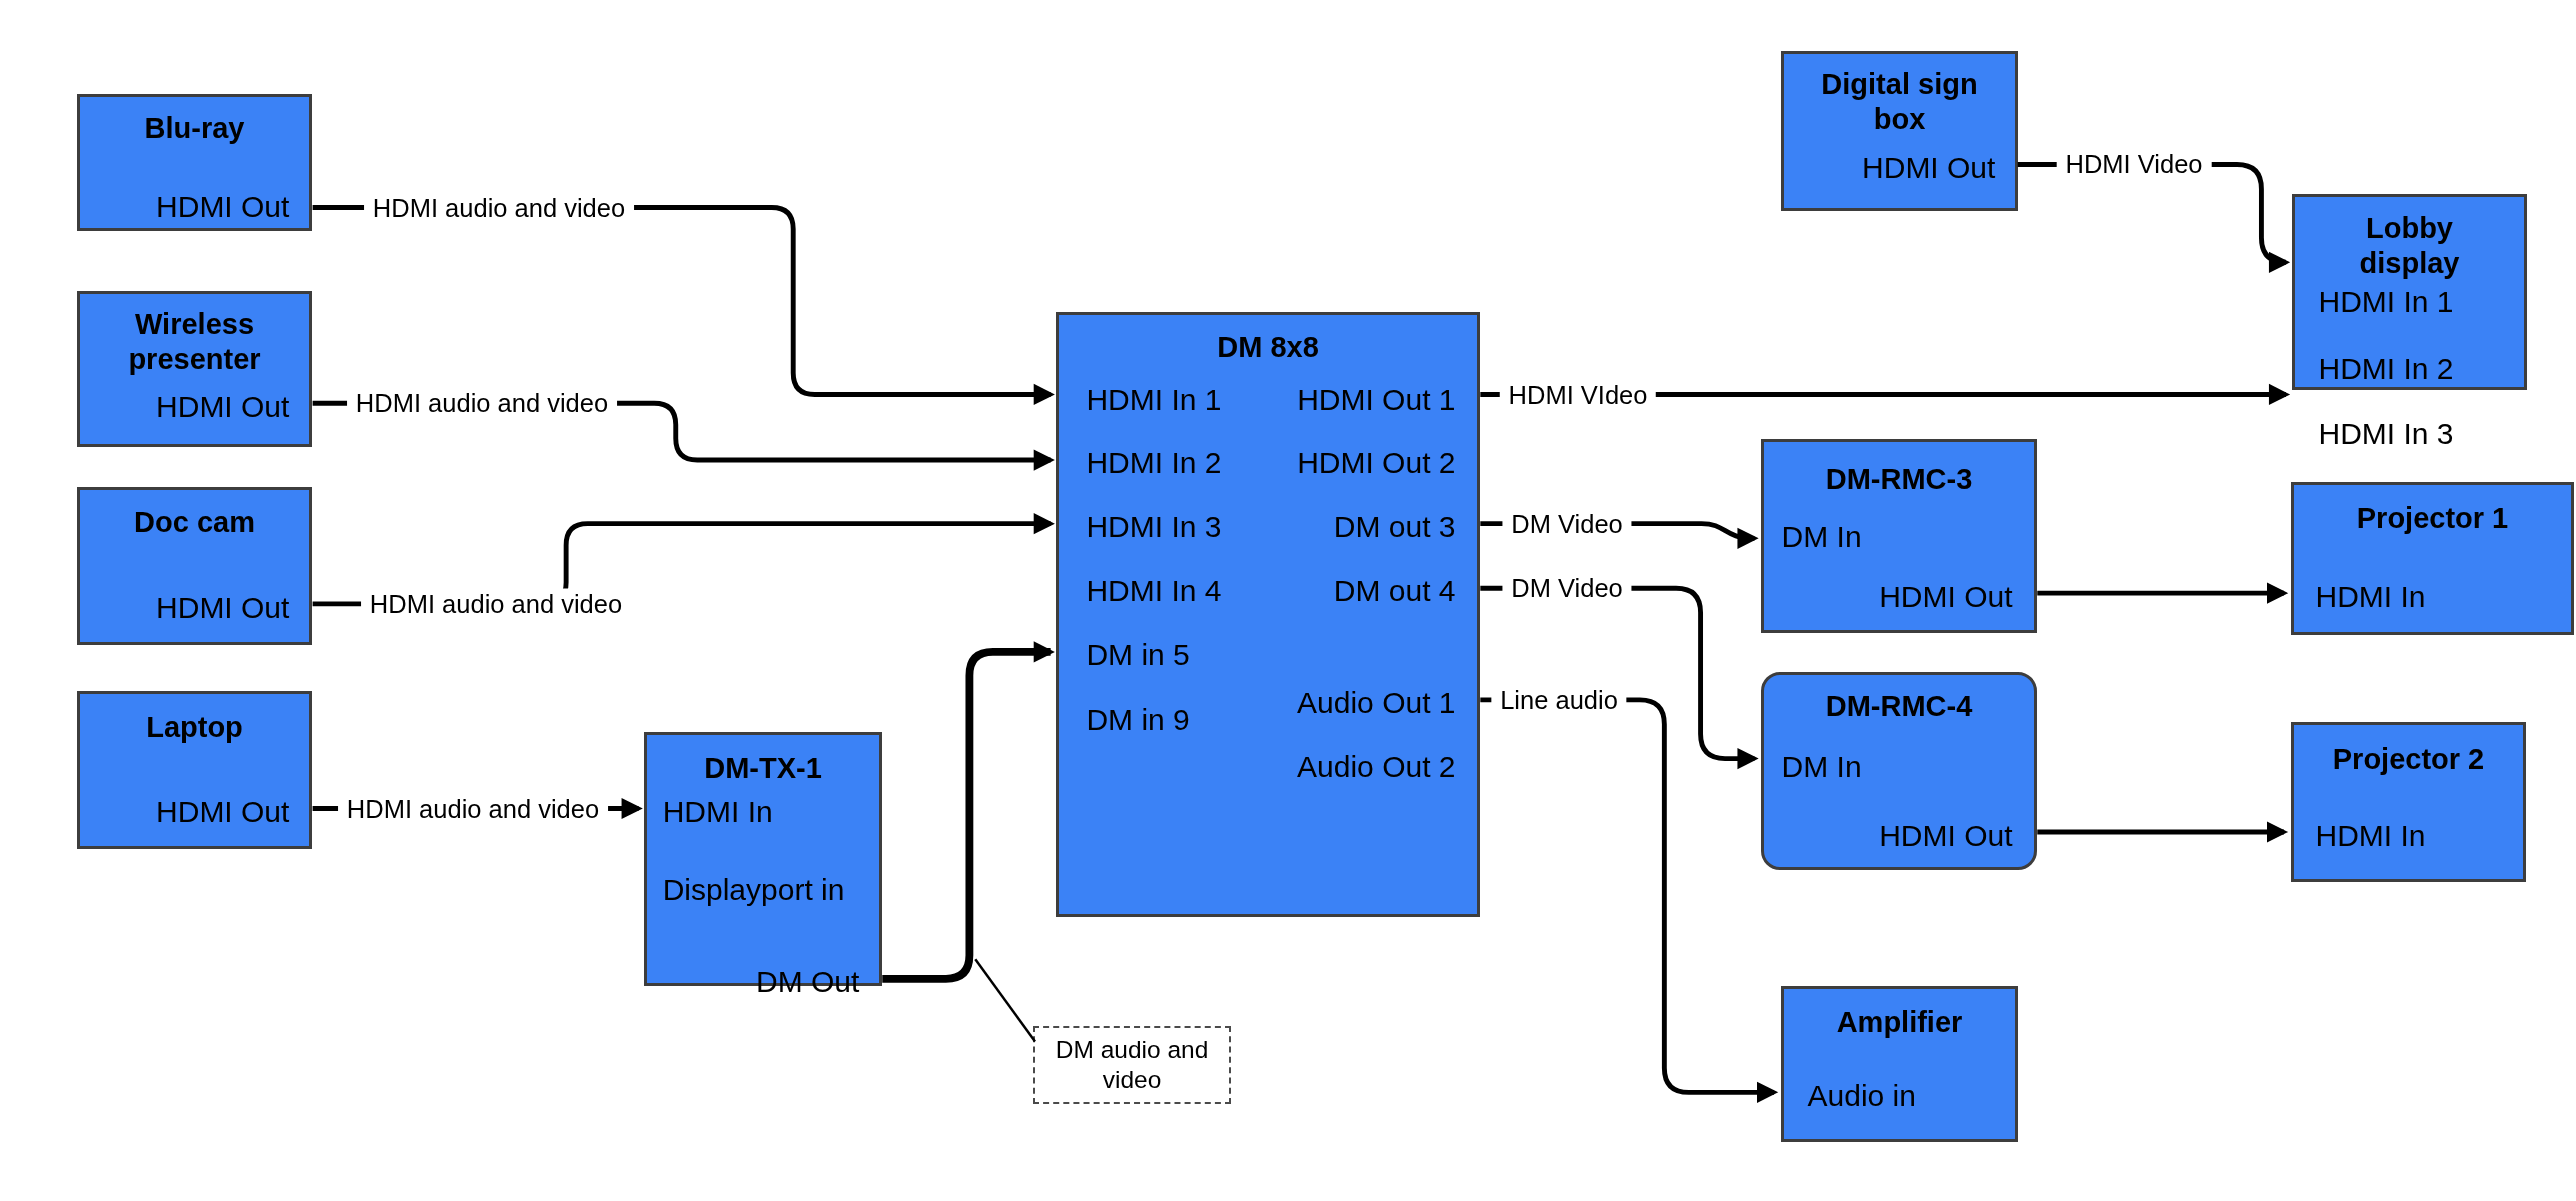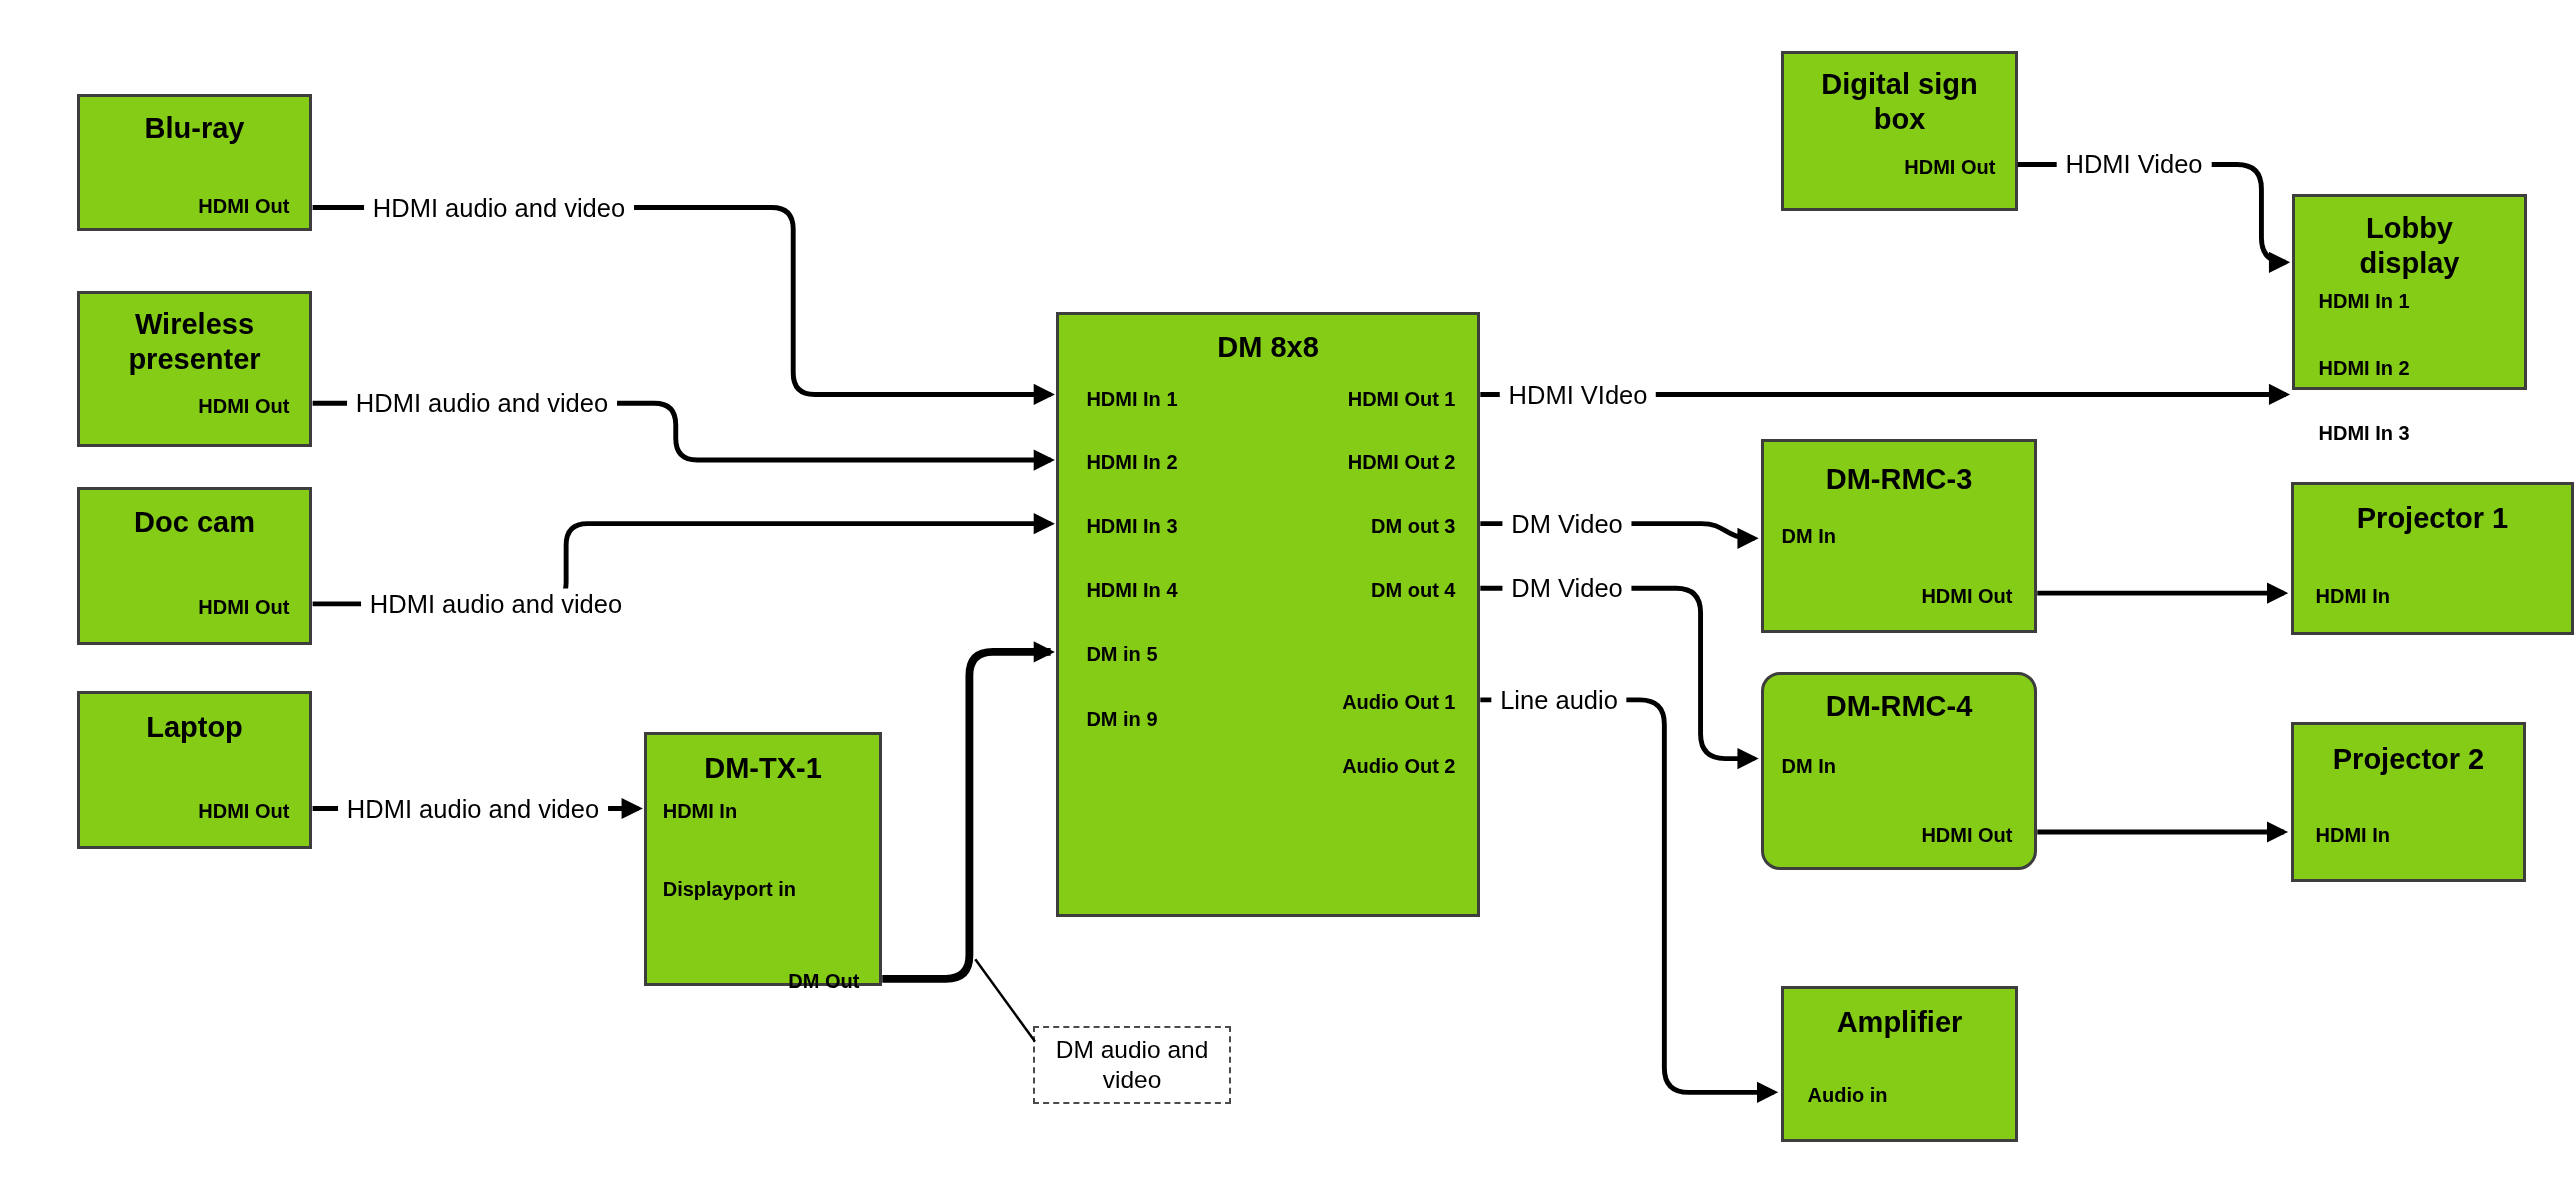--- a/index.html
+++ b/index.html
@@ -18,41 +18,40 @@
   }
   #wires {
     position: absolute;
     left: 0;
     top: 0;
     z-index: 3;
     pointer-events: none;
   }
   .node {
     position: absolute;
-    background: #84cc16;
+    background: #3b82f6;
     border: 3.9px solid #3d3d3d;
     box-sizing: border-box;
     z-index: 2;
   }
   .node .title {
     position: absolute;
     left: 50%;
     transform: translateX(-50%);
     text-align: center;
     font-weight: bold;
     font-size: 29px;
     line-height: 35px;
     white-space: normal;
   }
   .port {
     position: absolute;
-    font-size: 20px;
+    font-size: 30px;
     line-height: 33px;
     white-space: nowrap;
-    font-weight: bold;
   }
   .port.left  { text-align: left; }
   .port.right { text-align: right; }
   .edge-label {
     position: absolute;
     transform: translate(-50%, -50%);
     background: #ffffff;
     padding: 0 8.8px;
     font-size: 25.5px;
     line-height: 31px;

